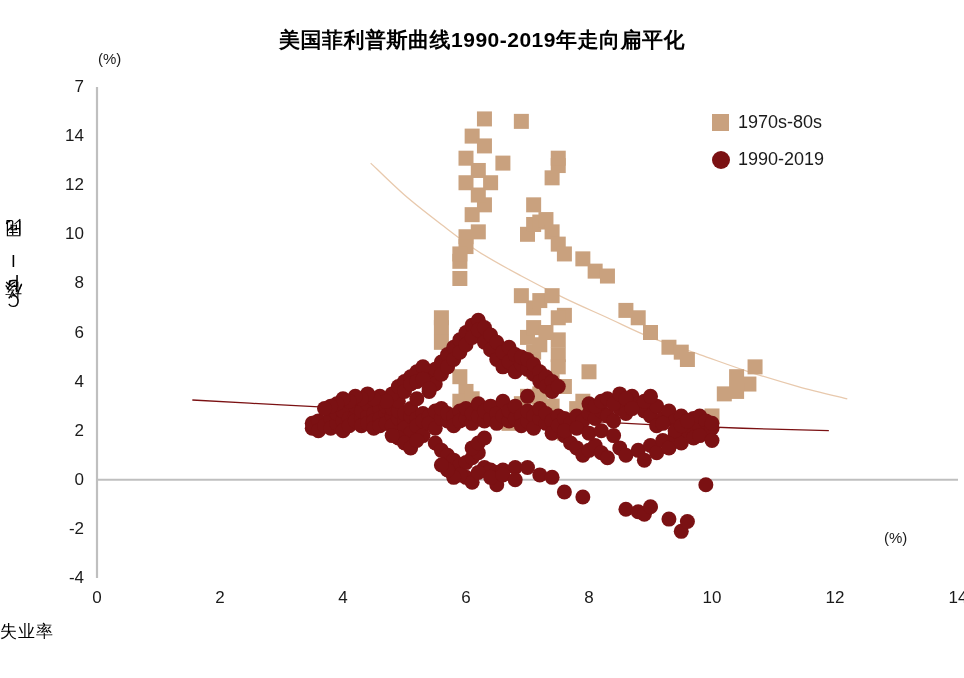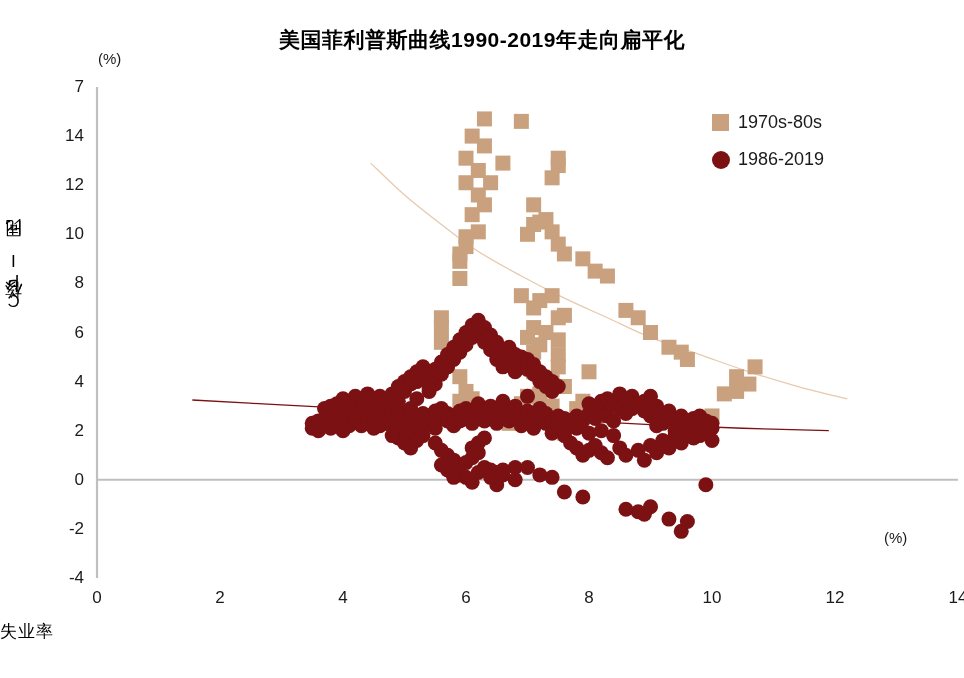--- a/index.html
+++ b/index.html
@@ -478,17 +478,17 @@
       </g>
   </svg>
 
   <div id="legend">
     <div class="legend-row">
       <div class="legend-swatch-square"></div>
       <div class="legend-text">1970s-80s</div>
     </div>
     <div class="legend-row">
       <div class="legend-swatch-circle"></div>
-      <div class="legend-text">1986-2019</div>
+      <div class="legend-text">1990-2019</div>
     </div>
   </div>
 
 </div>
 
 </body></html>

